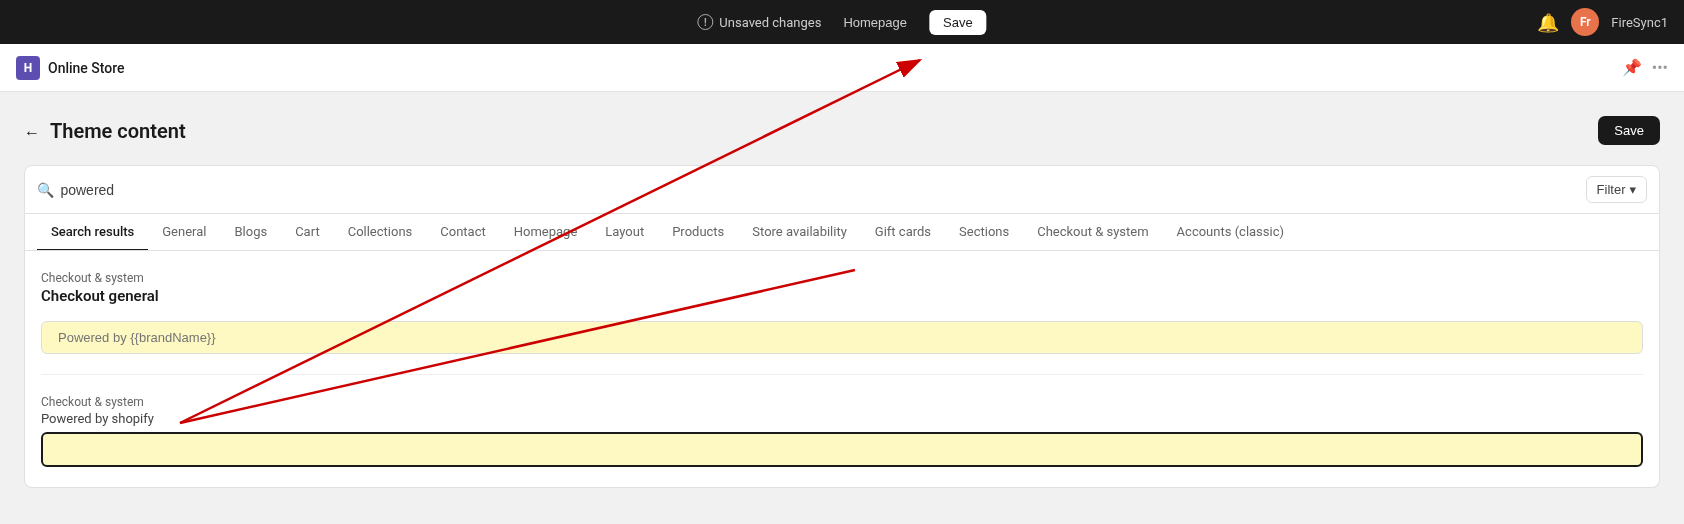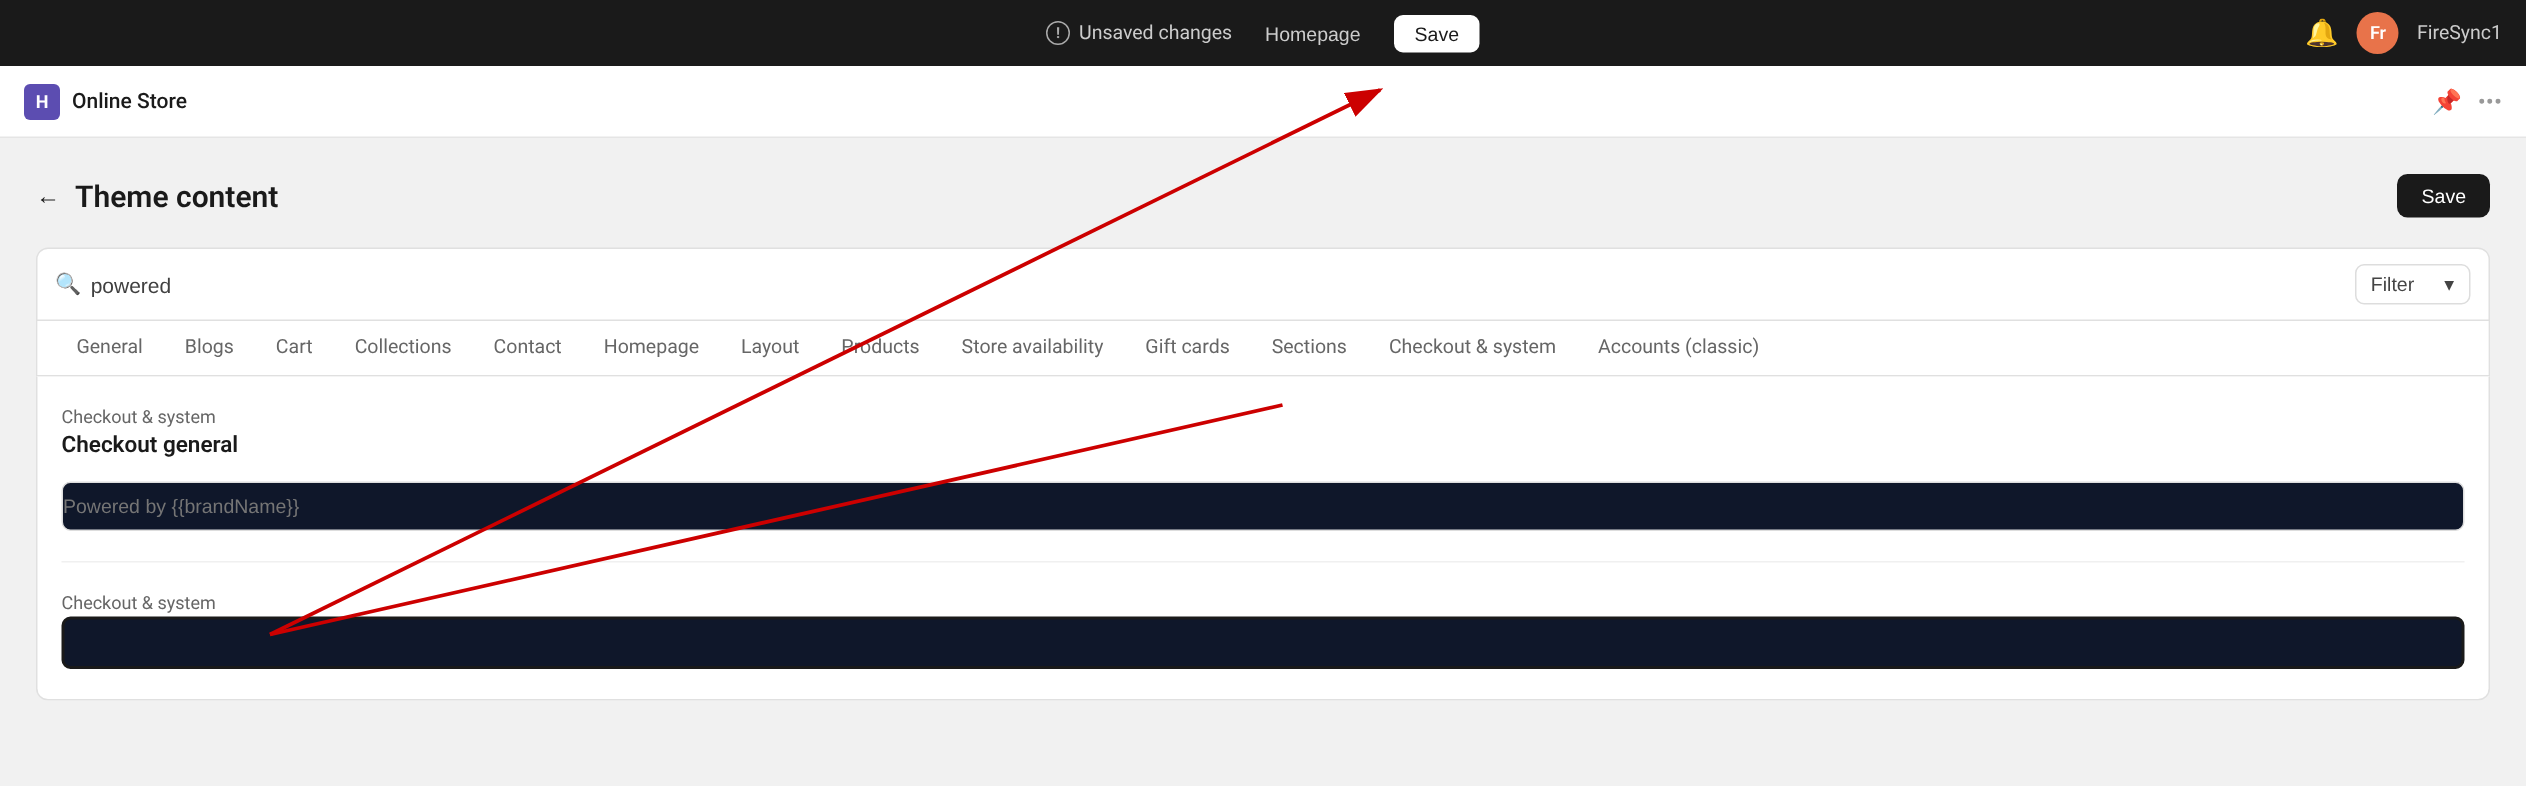--- a/index.html
+++ b/index.html
@@ -200,21 +200,21 @@
       border: none;
       outline: none;
       font-size: 14px;
       color: #404040;
       width: 100%;
       background: transparent;
     }
     .filter-btn {
       display: flex;
       align-items: center;
-      gap: 20px;
+      gap: 4px;
       background: transparent;
       border: 1px solid #ddd;
       border-radius: 6px;
       padding: 5px 10px;
       cursor: pointer;
       font-size: 13px;
       color: #444;
     }
 
     
@@ -266,25 +266,25 @@
     }
     .field-label {
       font-size: 13px;
       color: #444;
       margin-bottom: 6px;
     }
     .text-input-field {
       width: 100%;
       border: 1px solid #ddd;
       border-radius: 6px;
-      padding: 8px 0;
+      padding: 8px 16px;
       font-size: 13px;
       color: #888;
       outline: none;
-      background: #0f172a;
+      background: #fef9c3;
     }
     .text-input-field.focused {
       border: 2px solid #1a1a1a;
       color: #1a1a1a;
     }
     .section-divider {
       height: 1px;
       background: #f0f0f0;
       margin: 20px 0;
     }
@@ -353,20 +353,21 @@
         <span class="search-icon-small">🔍</span>
         <input class="search-input" type="text" value="powered" style="">
       </div>
       <button class="filter-btn">
         <span>Filter</span>
         <span>▾</span>
       </button>
     </div>
 
     <div class="tabs-row">
+      <div class="tab-item active">Search results</div>
       <div class="tab-item">General</div>
       <div class="tab-item">Blogs</div>
       <div class="tab-item">Cart</div>
       <div class="tab-item">Collections</div>
       <div class="tab-item">Contact</div>
       <div class="tab-item">Homepage</div>
       <div class="tab-item">Layout</div>
       <div class="tab-item">Products</div>
       <div class="tab-item">Store availability</div>
       <div class="tab-item">Gift cards</div>
@@ -380,20 +381,21 @@
       <div>
         <div class="section-label">Checkout &amp; system</div>
         <div class="section-title">Checkout general</div>
         <input class="text-input-field" type="text" placeholder="Powered by {{brandName}}" value="" style="">
       </div>
 
       <div class="section-divider"></div>
 
       <div>
         <div class="section-label">Checkout &amp; system</div>
+        <div class="field-label">Powered by shopify</div>
         <input class="text-input-field focused" type="text" placeholder="" value="" style="">
       </div>
     </div>
   </div>
 
   <svg class="annotation-svg" xmlns="http://www.w3.org/2000/svg">
 
     <defs>
       <marker id="arrowhead" markerWidth="10" markerHeight="7" refX="9" refY="3.5" orient="auto">
         <polygon points="0 0, 10 3.5, 0 7" fill="#cc0000"></polygon>

